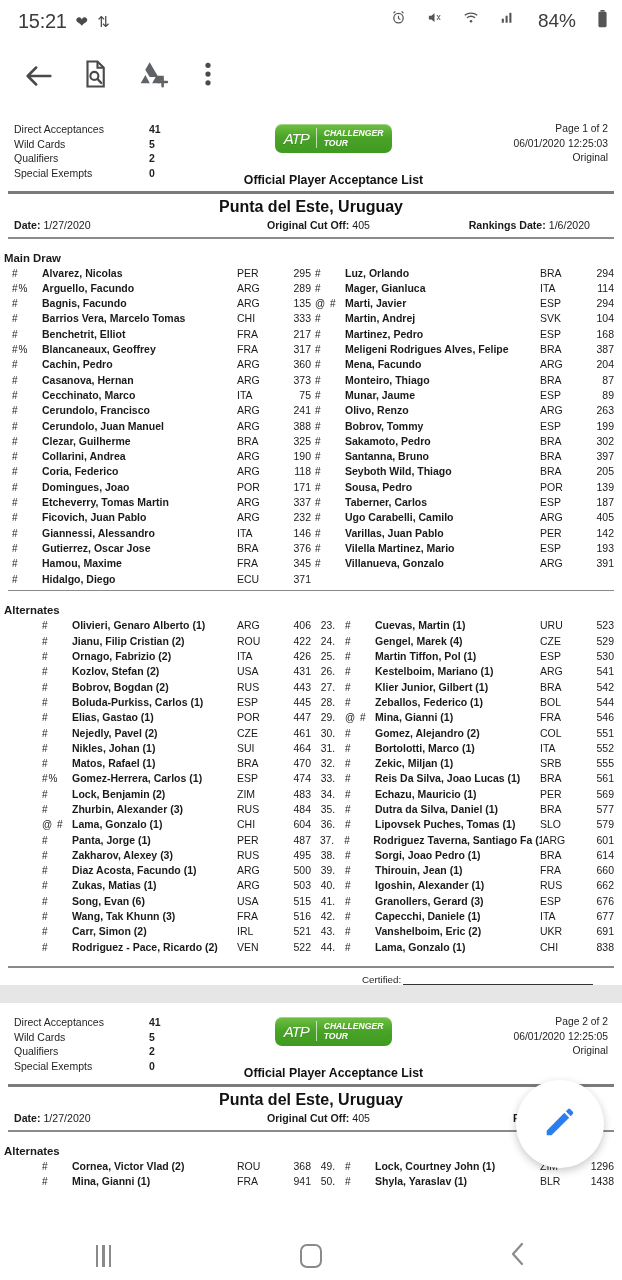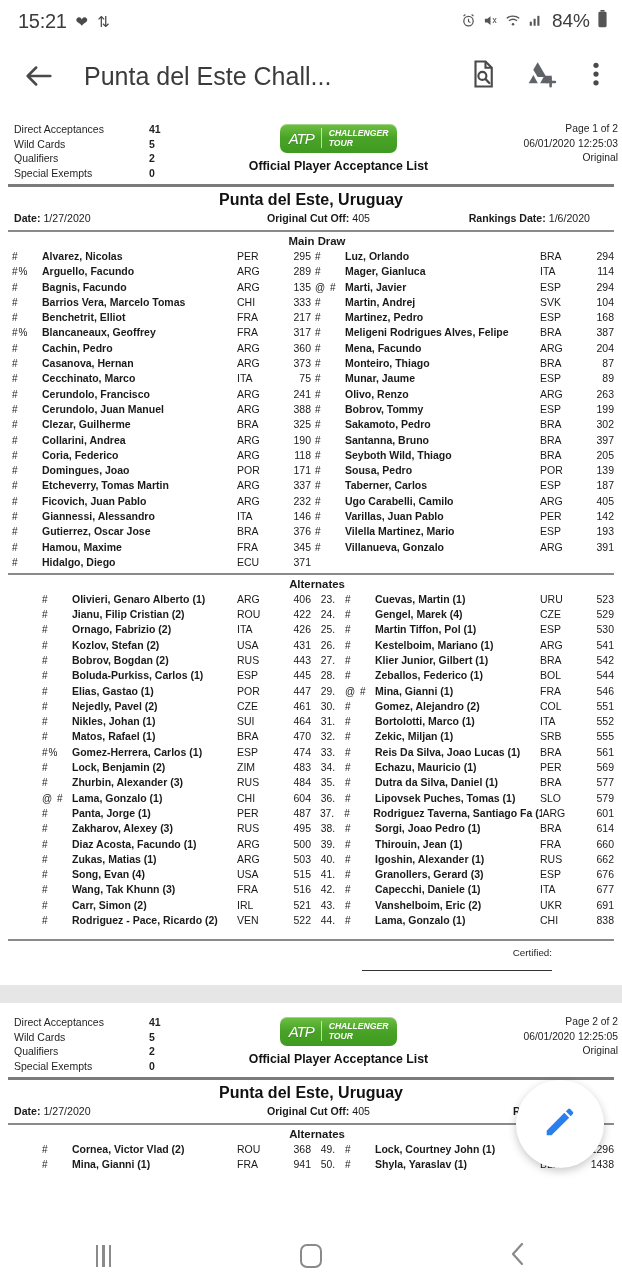--- a/index.html
+++ b/index.html
@@ -14,21 +14,21 @@
 
   
   .statusbar {
     height: 42px; background: #ffffff;
     display: flex; align-items: center; justify-content: space-between;
     padding: 0 14px 0 18px;
   }
   .sb-left { display: flex; align-items: center; gap: 9px; }
   .sb-time { font-size: 20px; color: #3c3c3c; letter-spacing: -0.3px; }
   .sb-ic { font-size: 15px; color: #4a4a4a; line-height: 1; }
-  .sb-right { display: flex; align-items: flex-end; gap: 7px; }
+  .sb-right { display: flex; align-items: flex-start; gap: 21px; }
   .sb-pct { font-size: 19px; color: #3c3c3c; margin-left: 3px; }
 
   
   .appbar {
     height: 68px; background: #ffffff;
     display: flex; align-items: center; padding: 0 16px 0 22px;
   }
   .ab-back { width: 34px; height: 34px; flex: 0 0 auto; cursor: pointer; }
   .ab-title {
     flex: 1 1 auto; font-size: 25px; color: #3b3b3b;
@@ -42,74 +42,74 @@
   .doc-scroll { position: relative; background: #e9e9e9; }
   .page {
     background: #ffffff; width: 622px; position: relative;
     padding: 0; color: #1a1a1a;
   }
   .page1 { height: 875px; }
   .page-gap { height: 18px; background: #e6e6e6; }
   .page2 { height: 232px; }
 
   
-  .dochead { display: flex; padding: 12px 4px 0 14px; position: relative; }
+  .dochead { display: flex; padding: 12px 14px 0 14px; position: relative; }
   .counts { width: 215px; }
   .count-row { display: flex; font-size: 10.5px; line-height: 14.6px; color: #1f1f1f; }
   .count-label { width: 135px; }
   .count-val { font-weight: bold; }
   .headmid { flex: 1 1 auto; text-align: center; padding-top: 2px; }
   .atp-logo {
     display: inline-block; background: linear-gradient(180deg,#6fc043 0%, #49a327 48%, #3f9a21 100%);
     border-radius: 7px; padding: 4px 9px 5px 9px; color: #ffffff;
     line-height: 1; box-shadow: inset 0 1px 0 rgba(255,255,255,.35);
   }
   .atp-inner { display: flex; align-items: center; gap: 7px; }
   .atp-mark {
     font-size: 15px; font-weight: normal; font-style: italic; letter-spacing: -1px;
     text-shadow: 0 1px 0 rgba(0,0,0,.18);
   }
   .atp-div { width: 1px; height: 20px; background: rgba(255,255,255,.65); }
   .atp-txt { text-align: left; font-size: 8.6px; font-style: italic; font-weight: bold; line-height: 10px; }
   .official {
-    font-size: 12.3px; font-weight: bold; margin-top: 6px; color: #111;
+    font-size: 12.3px; font-weight: bold; margin-top: 20px; color: #111;
   }
   .headright { width: 170px; text-align: right; font-size: 10.3px; line-height: 14.6px; color: #1f1f1f; }
 
   .rule-thick { height: 3px; background: #7b7b7b; margin: 4px 8px 0 8px; }
   .rule-thin { height: 1.6px; background: #8a8a8a; margin: 3px 8px 0 8px; }
 
   .city { text-align: center; font-size: 16px; font-weight: bold; padding: 4px 0 2px 0; color: #111; }
   .daterow {
     display: flex; font-size: 10.6px; padding: 1px 14px 3px 14px; color: #1a1a1a;
   }
   .daterow .c1 { width: 215px; }
   .daterow .c2 { flex: 1 1 auto; text-align: center; }
   .daterow .c3 { width: 200px; text-align: right; padding-right: 18px; }
   .lbl-b { font-weight: bold; }
 
-  .section-title { text-align: center; font-size: 11.4px; font-weight: bold; padding: 3px 0 2px 12px; }
+  .section-title { text-align: left; font-size: 11.4px; font-weight: bold; padding: 3px 0 2px 4px; margin-top: 10px; }
 
   
   .cols { display: flex; padding: 0 8px; }
   .col { width: 50%; }
   .prow { display: flex; align-items: baseline; font-size: 10.5px; line-height: 15.3px; white-space: nowrap; }
   .p-num { width: 30px; text-align: right; padding-right: 6px; color: #1a1a1a; font-size: 10.3px; }
   .p-flags { width: 34px; text-align: left; font-size: 10px; letter-spacing: 1px; padding-left: 4px; color: #1a1a1a; }
   .p-name { flex: 1 1 auto; font-weight: bold; overflow: hidden; }
   .p-nat { width: 40px; text-align: left; }
   .p-rank { width: 34px; text-align: right; }
 
   .spacer-sm { height: 8px; }
 
   .footnotes { padding: 6px 14px 0 16px; position: relative; }
   .fn-line { font-size: 9.6px; line-height: 13px; color: #1f1f1f; }
   .certified {
     position: absolute; left: 362px; top: 6px; font-size: 9.8px; color: #1f1f1f;
-    display: flex; align-items: flex-end; gap: 2px; flex-direction: column;
+    display: flex; align-items: flex-end; gap: 2px;
   }
   .cert-rule { width: 190px; border-bottom: 1.3px solid #333; height: 11px; }
 
   
   .fab {
     position: absolute; right: 18px; top: 1080px; width: 88px; height: 88px;
     border-radius: 50%; background: #ffffff;
     box-shadow: 0 3px 9px rgba(0,0,0,.22);
     display: flex; align-items: center; justify-content: center; cursor: pointer;
   }
@@ -172,21 +172,20 @@
       </span>
     </div>
   </div>
 
   <div class="appbar">
     <div class="ab-back">
       <svg width="34" height="34" viewBox="0 0 24 24">
           <path d="M20 12H4M10 6l-6 6 6 6" stroke="#4a4a4a" stroke-width="1.8" fill="none" stroke-linecap="round" stroke-linejoin="round"></path>
         </svg>
     </div>
-    <div class="ab-title">Punta del Este Chall...</div>
     <div class="ab-icon">
       <svg width="30" height="30" viewBox="0 0 24 24">
           <path d="M6 2h8l5 5v15H6z" fill="none" stroke="#4a4a4a" stroke-width="1.7"></path>
           <path d="M14 2v5h5" fill="none" stroke="#4a4a4a" stroke-width="1.7"></path>
           <circle cx="11.5" cy="13.5" r="3.2" fill="none" stroke="#4a4a4a" stroke-width="1.7"></circle>
           <path d="M14 16l3 3.2" stroke="#4a4a4a" stroke-width="1.9" stroke-linecap="round"></path>
         </svg>
     </div>
     <div class="ab-icon">
       <svg width="32" height="30" viewBox="0 0 26 24">
@@ -648,21 +647,21 @@
             <div class="prow">
               <span class="p-num"></span>
               <span class="p-flags">#</span>
               <span class="p-name">Zukas, Matias (1)</span>
               <span class="p-nat">ARG</span>
               <span class="p-rank">503</span>
             </div>
             <div class="prow">
               <span class="p-num"></span>
               <span class="p-flags">#</span>
-              <span class="p-name">Song, Evan (4)</span>
+              <span class="p-name">Song, Evan (6)</span>
               <span class="p-nat">USA</span>
               <span class="p-rank">515</span>
             </div>
             <div class="prow">
               <span class="p-num"></span>
               <span class="p-flags">#</span>
               <span class="p-name">Wang, Tak Khunn (3)</span>
               <span class="p-nat">FRA</span>
               <span class="p-rank">516</span>
             </div>

